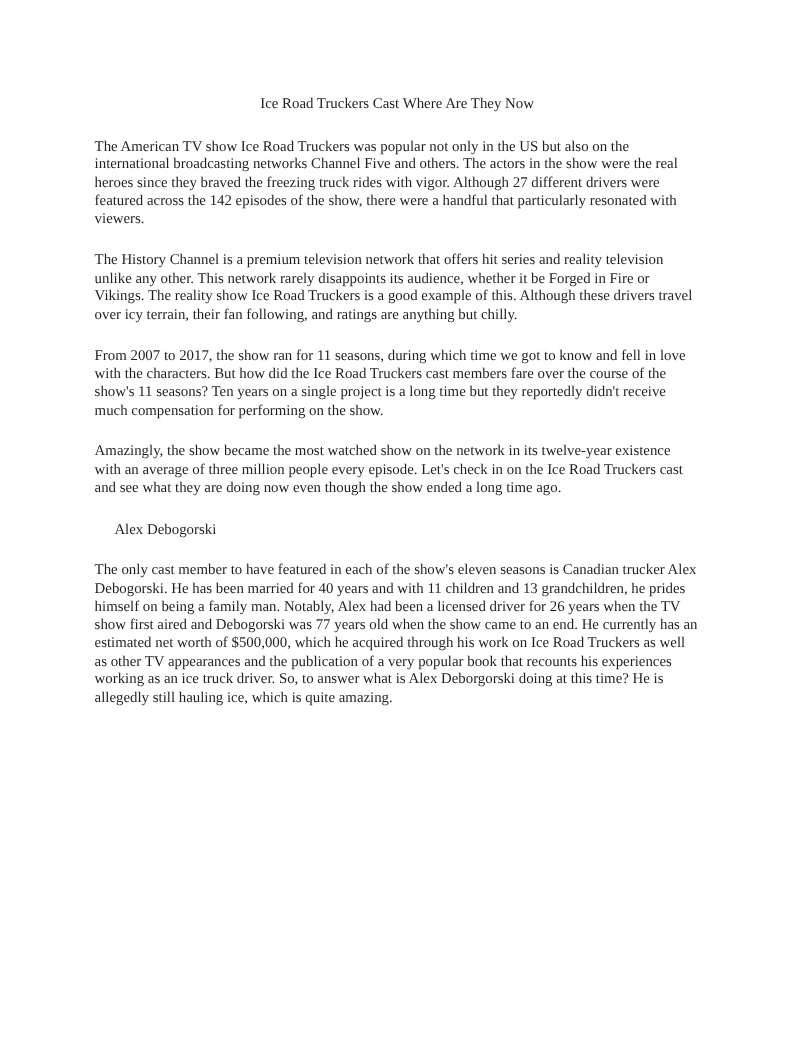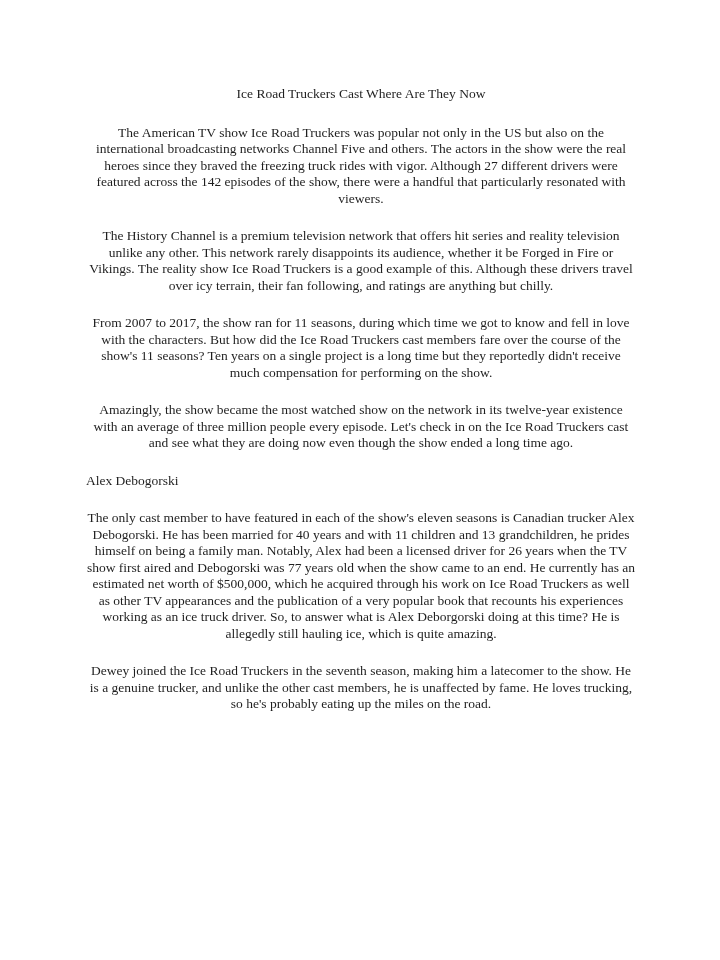--- a/index.html
+++ b/index.html
@@ -23,38 +23,36 @@
     margin: 0 0 22px 0;
     font-size: 13.5px;
     line-height: 16.5px;
     font-weight: normal;
     text-align: center;
   }
   .doc-paragraph {
     margin: 0 0 21px 0;
     font-size: 13.5px;
     line-height: 16.5px;
-    text-align: center;
   }
   .doc-heading {
-    margin: 0 0 21px 0;
+    margin: 0 0 21px 18px;
     font-size: 13.5px;
     line-height: 16.5px;
     font-weight: normal;
   }
 </style>
 </head>
 <body>
 
 <div class="page">
   <div class="content">
     <h1 class="doc-title">Ice Road Truckers Cast Where Are They Now</h1>
     <div>
         <p class="doc-paragraph">The American TV show Ice Road Truckers was popular not only in the US but also on the international broadcasting networks Channel Five and others. The actors in the show were the real heroes since they braved the freezing truck rides with vigor. Although 27 different drivers were featured across the 142 episodes of the show, there were a handful that particularly resonated with viewers.</p>
         <p class="doc-paragraph">The History Channel is a premium television network that offers hit series and reality television unlike any other. This network rarely disappoints its audience, whether it be Forged in Fire or Vikings. The reality show Ice Road Truckers is a good example of this. Although these drivers travel over icy terrain, their fan following, and ratings are anything but chilly.</p>
         <p class="doc-paragraph">From 2007 to 2017, the show ran for 11 seasons, during which time we got to know and fell in love with the characters. But how did the Ice Road Truckers cast members fare over the course of the show's 11 seasons? Ten years on a single project is a long time but they reportedly didn't receive much compensation for performing on the show.</p>
         <p class="doc-paragraph">Amazingly, the show became the most watched show on the network in its twelve-year existence with an average of three million people every episode. Let's check in on the Ice Road Truckers cast and see what they are doing now even though the show ended a long time ago.</p>
         <h2 class="doc-heading">Alex Debogorski</h2>
         <p class="doc-paragraph">The only cast member to have featured in each of the show's eleven seasons is Canadian trucker Alex Debogorski. He has been married for 40 years and with 11 children and 13 grandchildren, he prides himself on being a family man. Notably, Alex had been a licensed driver for 26 years when the TV show first aired and Debogorski was 77 years old when the show came to an end. He currently has an estimated net worth of $500,000, which he acquired through his work on Ice Road Truckers as well as other TV appearances and the publication of a very popular book that recounts his experiences working as an ice truck driver. So, to answer what is Alex Deborgorski doing at this time? He is allegedly still hauling ice, which is quite amazing.</p>
-        <p class="doc-paragraph">Dewey joined the Ice Road Truckers in the seventh season, making him a latecomer to the show. He is a genuine trucker, and unlike the other cast members, he is unaffected by fame. He loves trucking, so he's probably eating up the miles on the road.</p>
       </div>
   </div>
 </div>
 
 </body></html>

